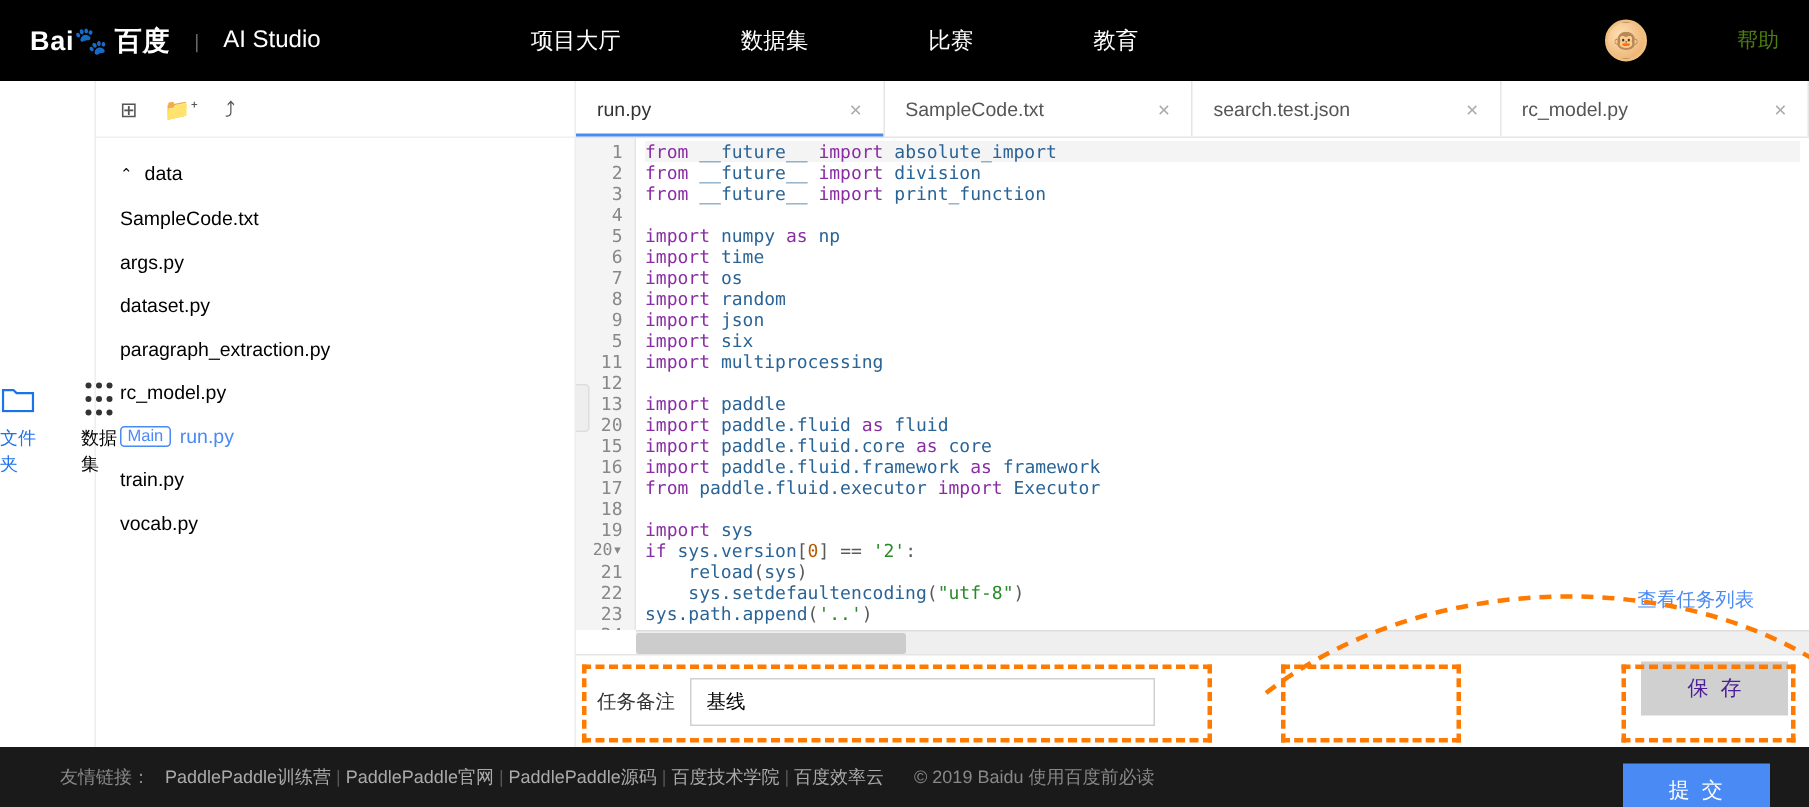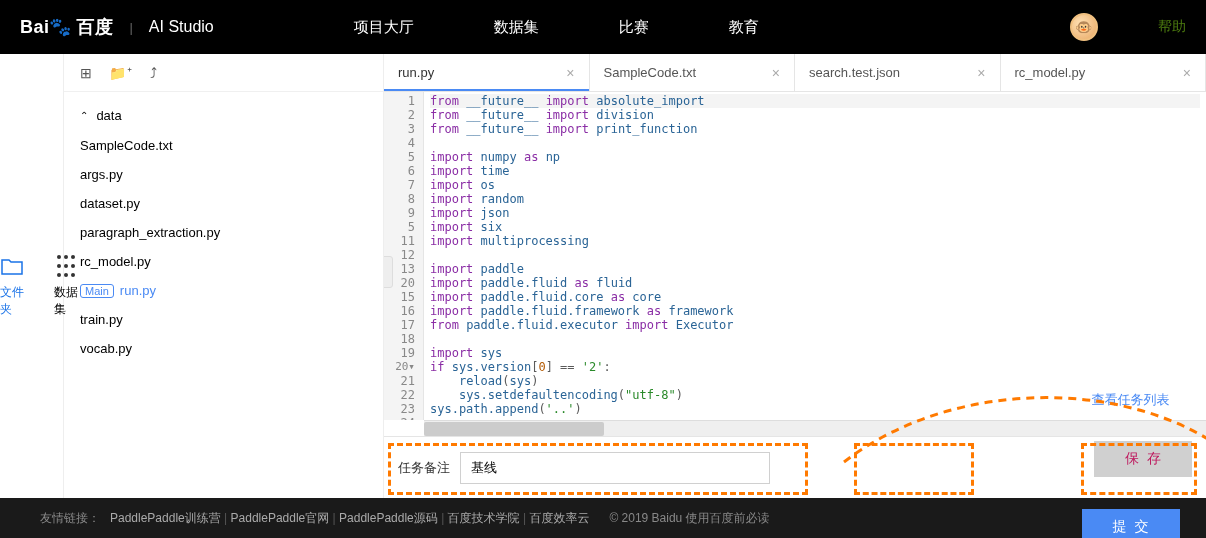--- a/index.html
+++ b/index.html
@@ -64,21 +64,21 @@
   .hscroll { height: 16px; background: #efefef; border-top: 1px solid #ddd; margin-left: 40px; position: relative; }
   .hscroll-thumb { position: absolute; left: 0; top: 1px; height: 14px; width: 180px; background: #ccc; border-radius: 2px; }
   
   
   .bottom-bar { height: 62px; border-top: 1px solid #e5e5e5; display: flex; align-items: center; padding: 0 14px; position: relative; }
   .task-label { margin-right: 10px; font-size: 13px; color: #333; }
   .task-input { height: 32px; width: 310px; border: 1px solid #d0d0d0; padding: 0 10px; font-size: 13px; }
   .bb-right { margin-left: auto; display: flex; align-items: center; gap: 32px; flex-direction: column; }
   .link-tasklist { color: #4a8af4; text-decoration: none; font-size: 13px; }
   .btn { height: 36px; width: 98px; border: none; font-size: 14px; cursor: pointer; letter-spacing: 8px; text-indent: 8px; }
-  .btn-save { background: #d0d0d0; color: #be185d; margin-left: 25px; }
+  .btn-save { background: #d0d0d0; color: #4c1d95; margin-left: 25px; }
   .btn-submit { background: #4a8af4; color: #fff; }
   
   
   .dashed-box { position: absolute; border: 3px dashed #ff7a00; pointer-events: none; }
   .dashed1 { left: 4px; top: 6px; width: 420px; height: 52px; }
   .dashed2 { left: 470px; top: 6px; width: 120px; height: 52px; }
   .dashed3 { left: 697px; top: 6px; width: 116px; height: 52px; }
   
   
   .arrow-svg { position: absolute; left: 450px; top: -50px; width: 420px; height: 120px; pointer-events: none; }

